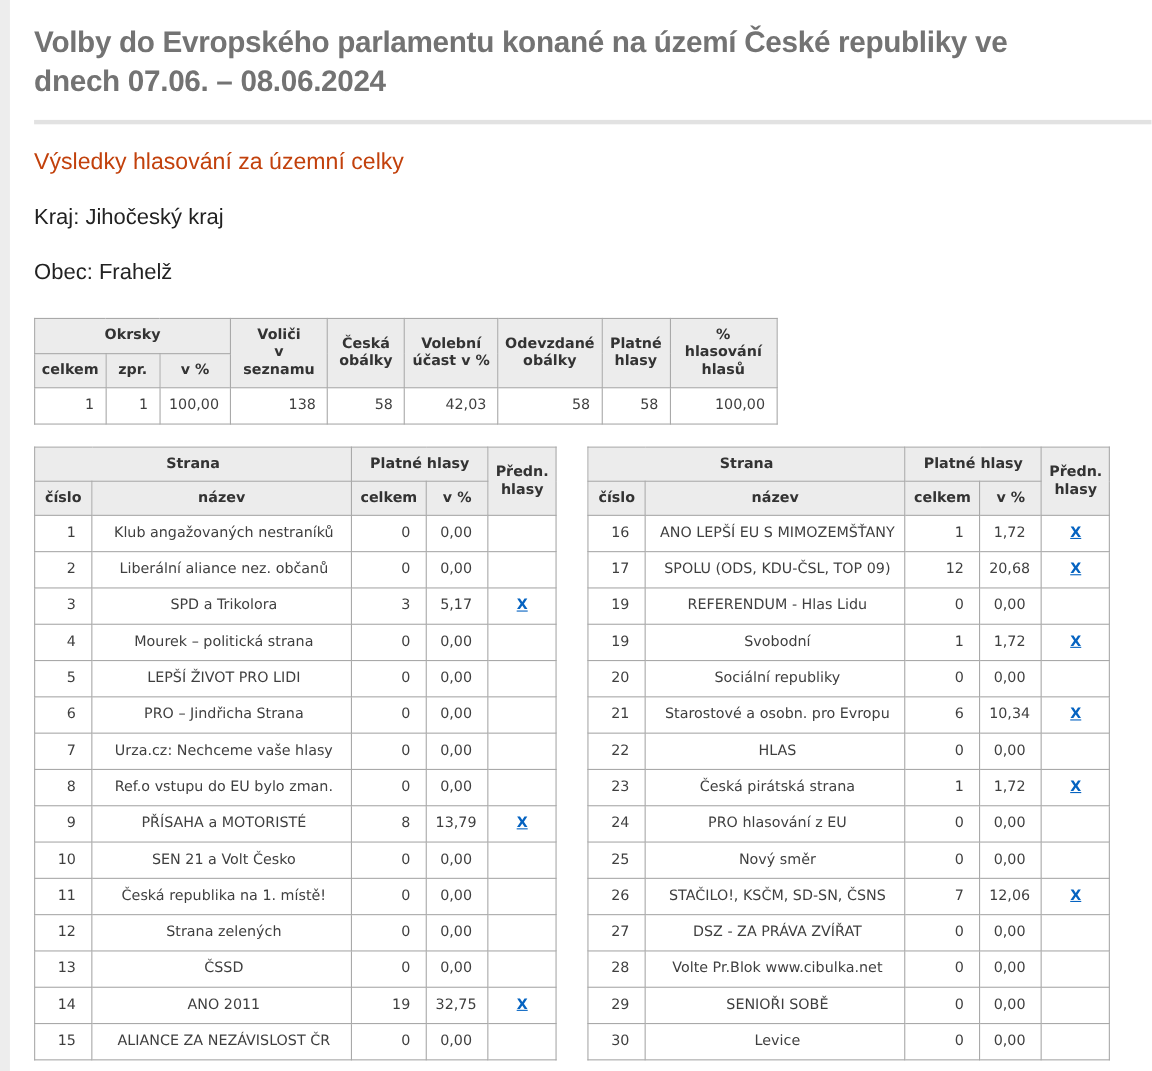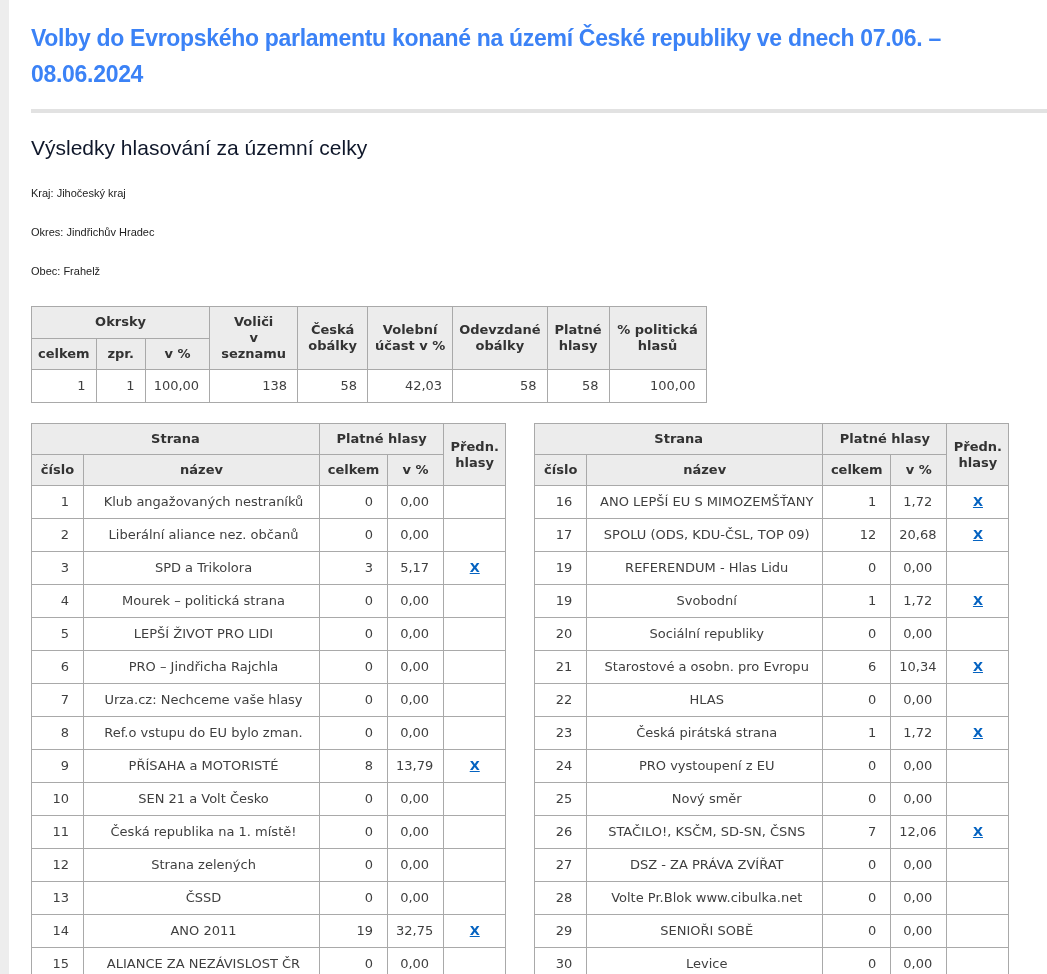--- a/index.html
+++ b/index.html
@@ -4,31 +4,31 @@
 <style>
   html,body{margin:0;padding:0;background:#fff;}
   body{
     width:1047px;height:974px;position:relative;overflow:hidden;
     font-family:"DejaVu Sans","Liberation Sans",sans-serif;color:#3f3f3f;
   }
   .window-edge{position:absolute;left:0;top:0;width:9px;height:974px;background:#ededed;}
   .content{margin-left:31px;padding-top:20px;}
   .page-title{
     font-family:"Liberation Sans",sans-serif;
-    color:#3b82f6;font-size:23px;line-height:36px;font-weight:bold;
+    color:#737373;font-size:27px;line-height:36px;font-weight:bold;
     letter-spacing:-0.3px;margin:0;max-width:965px;
   }
   .divider{height:4px;background:#e2e2e2;margin-top:17px;width:1016px;}
   .subtitle{
     font-family:"Liberation Sans",sans-serif;
-    font-size:21px;font-weight:normal;color:#0f172a;margin:23px 0 0 0;
+    font-size:21px;font-weight:normal;color:#c2410c;margin:23px 0 0 0;
   }
   .loc-line{
     font-family:"Liberation Sans",sans-serif;
-    font-size:11px;color:#222;margin:27px 0 0 0;
+    font-size:20px;color:#222;margin:27px 0 0 0;
   }
   table{border-collapse:collapse;table-layout:fixed;border-radius:20px;}
   th,td{border:1px solid #a9a9a9;font-size:13px;line-height:16px;overflow:hidden;}
   th{background:#ececec;color:#333;font-weight:bold;text-align:center;padding:7px 6px;vertical-align:middle;}
   td{background:#fff;padding:8px 8px;}
   .pre-line{white-space:pre-line;}
   .summary-table{margin-top:29px;}
   td.num{text-align:right;padding-right:10px;color:#3f3f3f;}
   .tables-row{display:flex;gap:28px;margin-top:20px;}
   .party-table td.col-num{text-align:right;padding-right:14px;}
@@ -45,21 +45,20 @@
 
 <div class="content">
 
   <h1 class="page-title">Volby do Evropského parlamentu konané na území České republiky ve dnech 07.06. – 08.06.2024</h1>
 
   <div class="divider"></div>
 
   <h2 class="subtitle">Výsledky hlasování za územní celky</h2>
 
   <p class="loc-line">Kraj: Jihočeský kraj</p>
-  <p class="loc-line">Okres: Jindřichův Hradec</p>
   <p class="loc-line">Obec: Frahelž</p>
 
   <table class="summary-table">
     <colgroup>
       <col style="width:64px">
         <col style="width:49px">
         <col style="width:58px">
       <col style="width:88px">
         <col style="width:70px">
         <col style="width:85px">
@@ -73,21 +72,21 @@
         <th rowspan="2" class="pre-line">Voliči
 v seznamu</th>
         <th rowspan="2" class="pre-line">Česká
 obálky</th>
         <th rowspan="2" class="pre-line">Volební
 účast v %</th>
         <th rowspan="2" class="pre-line">Odevzdané
 obálky</th>
         <th rowspan="2" class="pre-line">Platné
 hlasy</th>
-        <th rowspan="2" class="pre-line">% politická
+        <th rowspan="2" class="pre-line">% hlasování
 hlasů</th>
       </tr>
       <tr>
         <th>celkem</th>
         <th>zpr.</th>
         <th>v %</th>
       </tr>
     </thead>
     <tbody>
       <tr>
@@ -159,21 +158,21 @@
           </tr>
           <tr>
             <td class="col-num">5</td>
             <td class="col-name">LEPŠÍ ŽIVOT PRO LIDI</td>
             <td class="col-votes">0</td>
             <td class="col-pct">0,00</td>
             <td class="col-pref"></td>
           </tr>
           <tr>
             <td class="col-num">6</td>
-            <td class="col-name">PRO – Jindřicha Rajchla</td>
+            <td class="col-name">PRO – Jindřicha Strana</td>
             <td class="col-votes">0</td>
             <td class="col-pct">0,00</td>
             <td class="col-pref"></td>
           </tr>
           <tr>
             <td class="col-num">7</td>
             <td class="col-name">Urza.cz: Nechceme vaše hlasy</td>
             <td class="col-votes">0</td>
             <td class="col-pct">0,00</td>
             <td class="col-pref"></td>
@@ -311,21 +310,21 @@
           </tr>
           <tr>
             <td class="col-num">23</td>
             <td class="col-name">Česká pirátská strana</td>
             <td class="col-votes">1</td>
             <td class="col-pct">1,72</td>
             <td class="col-pref"><a href="#">X</a></td>
           </tr>
           <tr>
             <td class="col-num">24</td>
-            <td class="col-name">PRO vystoupení z EU</td>
+            <td class="col-name">PRO hlasování z EU</td>
             <td class="col-votes">0</td>
             <td class="col-pct">0,00</td>
             <td class="col-pref"></td>
           </tr>
           <tr>
             <td class="col-num">25</td>
             <td class="col-name">Nový směr</td>
             <td class="col-votes">0</td>
             <td class="col-pct">0,00</td>
             <td class="col-pref"></td>

